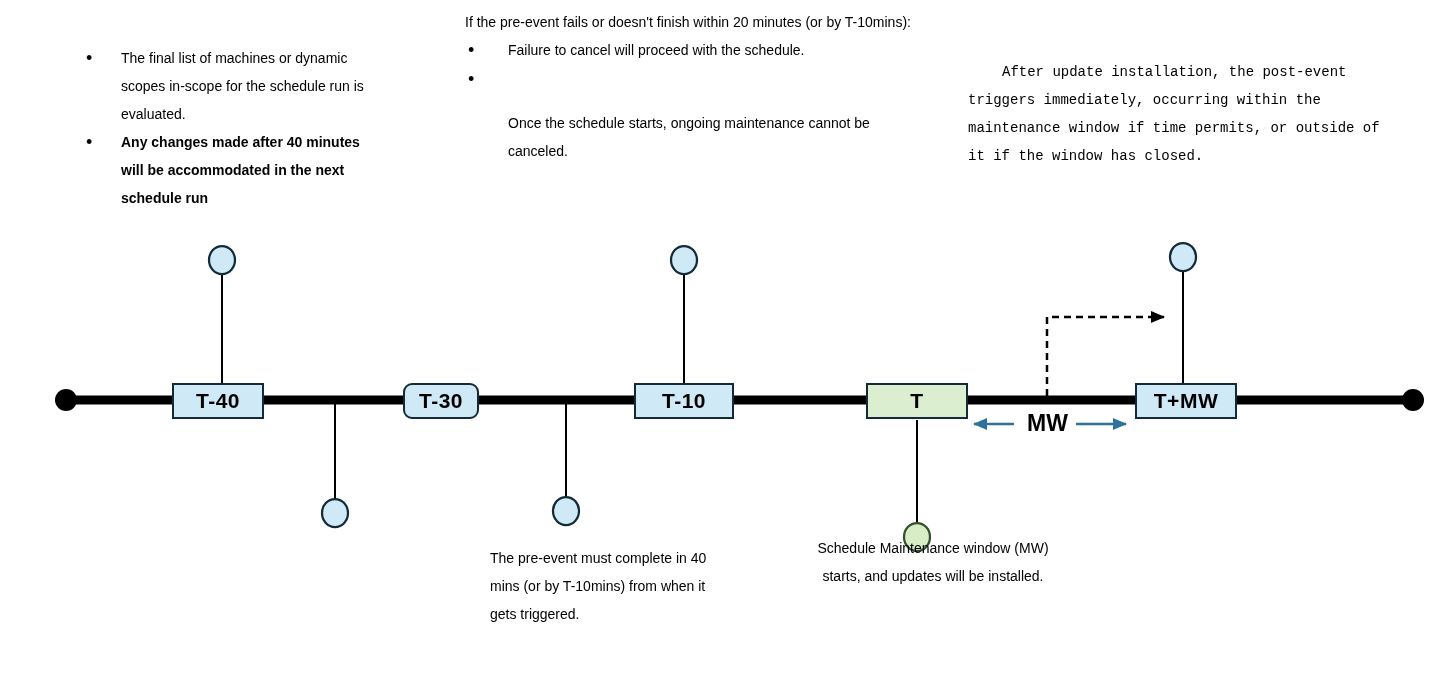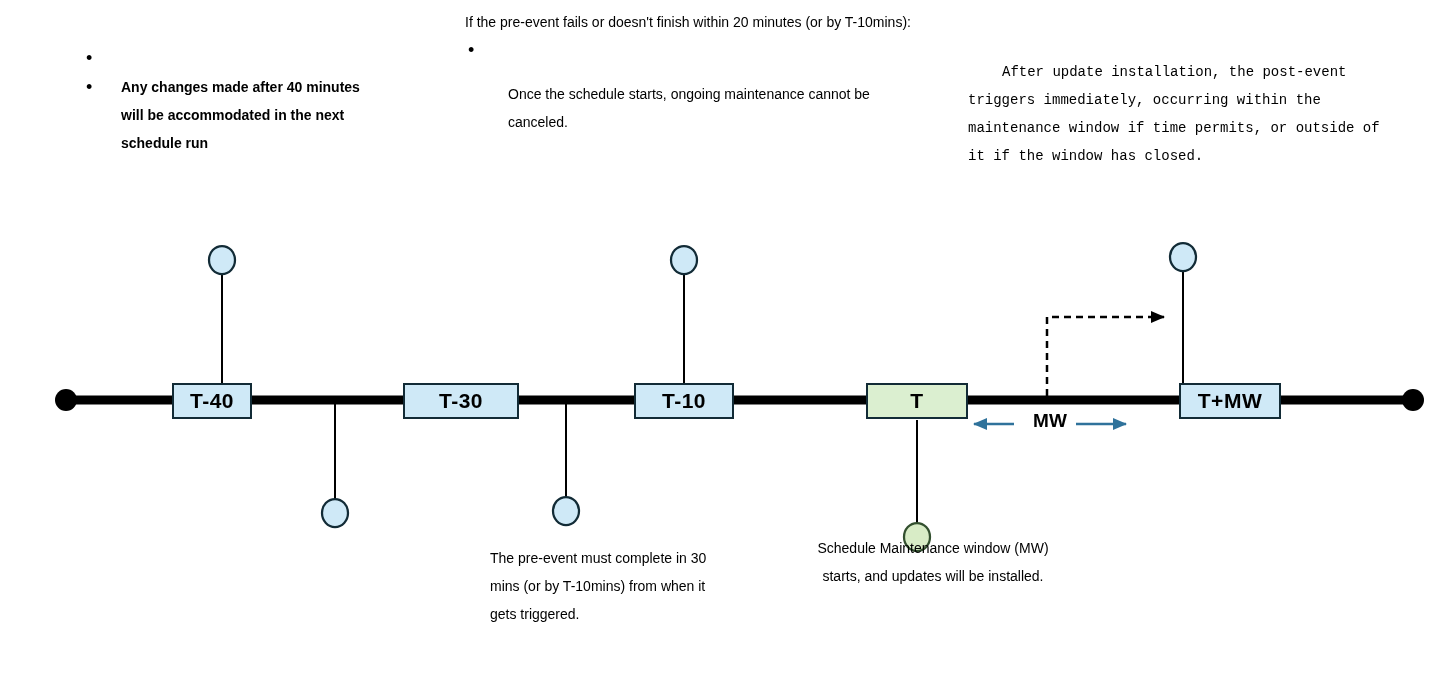--- a/index.html
+++ b/index.html
@@ -16,49 +16,54 @@
   .note-top-right{text-indent:34px;}
   .event-box{
     position:absolute;top:383px;height:36px;box-sizing:border-box;
     border:2.5px solid var(--outline-dark,#122b36);
     display:flex;align-items:center;justify-content:center;
     font-weight:bold;font-size:21px;letter-spacing:0.5px;
     background:var(--event-box-blue,#cfe9f7);
   }
   .event-box.green{background:var(--event-box-green,#dbefd0);}
   .mw-label{
-    position:absolute;left:1027px;top:410px;width:46px;text-align:center;
-    font-weight:bold;font-size:19px;color:#000;
+    position:absolute;left:1027px;top:410px;width:46px;text-align:left;
+    font-weight:bold;font-size:23px;color:#000;
   }
   .diagram-svg{position:absolute;left:0;top:0;}
   .node-blue{fill:var(--node-blue,#cfe9f7);stroke:var(--outline-dark,#122b36);stroke-width:2.25;}
   .node-green{fill:var(--node-green,#d8ecc6);stroke:var(--green-outline,#33502f);stroke-width:2.25;}
   .stem{stroke:#000;stroke-width:2;}
   .mainline{stroke:var(--timeline-black,#000);stroke-width:9;}
   .enddot{fill:var(--timeline-black,#000);}
   .mw-arrow{stroke:var(--mw-arrow,#2f729b);stroke-width:2.5;}
   .dashed-arrow{stroke:#000;stroke-width:2.5;fill:none;stroke-dasharray:7 5;}
 </style>
 </head>
 <body>
 
 <div class="stage">
 
   <div class="note" style="left:83px;top:44px;width:300px;">
     <div class="bullet-row">
       <span class="bullet"></span>
+      <span class="bullet-text" style="width:262px;">The final list of machines or dynamic scopes in-scope for the schedule run is evaluated.</span>
     </div>
     <div class="bullet-row">
       <span class="bullet"></span>
       <span class="bullet-text" style="width:262px;font-weight:bold;">Any changes made after 40 minutes will be accommodated in the next schedule run</span>
     </div>
   </div>
 
   <div class="note note-top-middle" style="left:465px;top:8px;width:458px;">
     <div class="intro">If the pre-event fails or doesn't finish within 20 minutes (or by T-10mins):</div>
+    <div class="bullet-row">
+      <span class="bullet"></span>
+      <span class="bullet-text" style="width:415px;">Failure to cancel will proceed with the schedule.</span>
+    </div>
     <div class="bullet-row">
       <span class="bullet"></span>
       <span class="bullet-text" style="width:415px;margin-top:44px;">Once the schedule starts, ongoing maintenance cannot be canceled.</span>
     </div>
   </div>
 
   <div class="note note-top-right" style="left:968px;top:58px;width:432px;font-family:Liberation Mono, monospace;">After update installation, the post-event triggers immediately, occurring within the maintenance window if time permits, or outside of it if the window has closed.</div>
 
   <svg class="diagram-svg" width="1435" height="691" viewBox="0 0 1435 691">
     <defs>
@@ -89,24 +94,24 @@
     <ellipse class="node-blue" cx="335" cy="513" rx="13" ry="14"></ellipse>
     <ellipse class="node-blue" cx="566" cy="511" rx="13" ry="14"></ellipse>
     <ellipse class="node-green" cx="917" cy="537" rx="13" ry="14"></ellipse>
 
     <path class="dashed-arrow" d="M1047,396 L1047,317 L1164,317" marker-end="url(#arrowDash)"></path>
 
     <line class="mw-arrow" x1="1014" y1="424" x2="974" y2="424" marker-end="url(#arrowMW)"></line>
     <line class="mw-arrow" x1="1076" y1="424" x2="1126" y2="424" marker-end="url(#arrowMW)"></line>
   </svg>
 
-  <div class="event-box" style="left:172px;width:80px;">T-40</div>
-  <div class="event-box" style="left:403px;width:116px;">T-30</div>
+  <div class="event-box" style="left:172px;width:92px;">T-40</div>
+  <div class="event-box" style="left:403px;width:76px;border-radius:9px;">T-30</div>
   <div class="event-box" style="left:634px;width:100px;">T-10</div>
   <div class="event-box green" style="left:866px;width:102px;">T</div>
-  <div class="event-box" style="left:1135px;width:102px;margin-left:44px;">T+MW</div>
+  <div class="event-box" style="left:1135px;width:102px;">T+MW</div>
 
   <div class="mw-label">MW</div>
 
-  <div class="note" style="left:490px;top:544px;width:240px;">The pre-event must complete in 30 mins (or by T-10mins) from when it gets triggered.</div>
+  <div class="note" style="left:490px;top:544px;width:240px;">The pre-event must complete in 40 mins (or by T-10mins) from when it gets triggered.</div>
   <div class="note" style="left:817px;top:534px;width:232px;text-align:center;">Schedule Maintenance window (MW) starts, and updates will be installed.</div>
 
 </div>
 
 </body></html>

